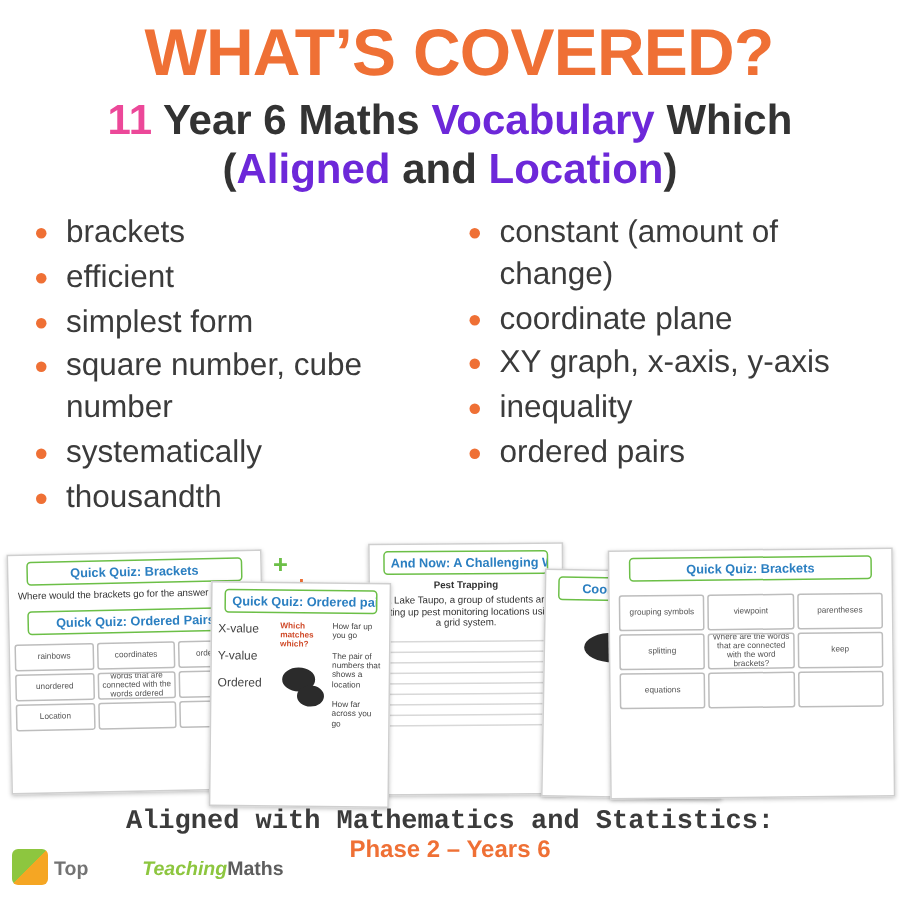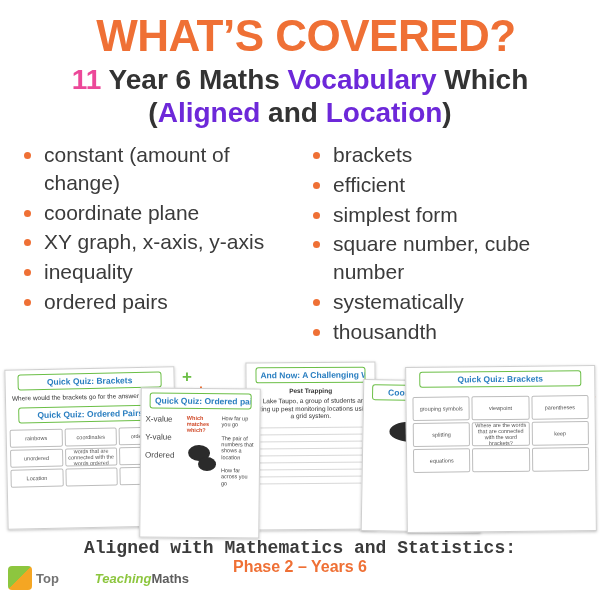--- a/index.html
+++ b/index.html
@@ -218,35 +218,35 @@
 <div class="subhead">
   <span class="num">11</span><span> Year 6 Maths </span><span class="hl">Vocabulary</span><span> Which</span>
 </div>
 <div class="subhead subhead-line2">
   <span>(</span><span class="hl">Aligned</span><span> and </span><span class="hl">Location</span><span>)</span>
 </div>
 
 <div class="lists">
   <div class="col">
     <ul class="vocab">
-      <li><span>constant (amount of change)</span></li>
-      <li><span>coordinate plane</span></li>
-      <li><span>XY graph, x-axis, y-axis</span></li>
-      <li><span>inequality</span></li>
-      <li><span>ordered pairs</span></li>
-    </ul>
-  </div>
-  <div class="col">
-    <ul class="vocab">
       <li><span>brackets</span></li>
       <li><span>efficient</span></li>
       <li><span>simplest form</span></li>
       <li><span>square number, cube number</span></li>
       <li><span>systematically</span></li>
       <li><span>thousandth</span></li>
+    </ul>
+  </div>
+  <div class="col">
+    <ul class="vocab">
+      <li><span>constant (amount of change)</span></li>
+      <li><span>coordinate plane</span></li>
+      <li><span>XY graph, x-axis, y-axis</span></li>
+      <li><span>inequality</span></li>
+      <li><span>ordered pairs</span></li>
     </ul>
   </div>
 </div>
 
 <div class="previews">
 
   <span class="plus" style="left:182px; top:6px;">+</span>
   <span class="plus orange" style="left:196px; top:20px;">+</span>
   <span class="times" style="left:186px; top:36px;">×</span>
   <span class="plus" style="left:146px; top:68px;">+</span>

